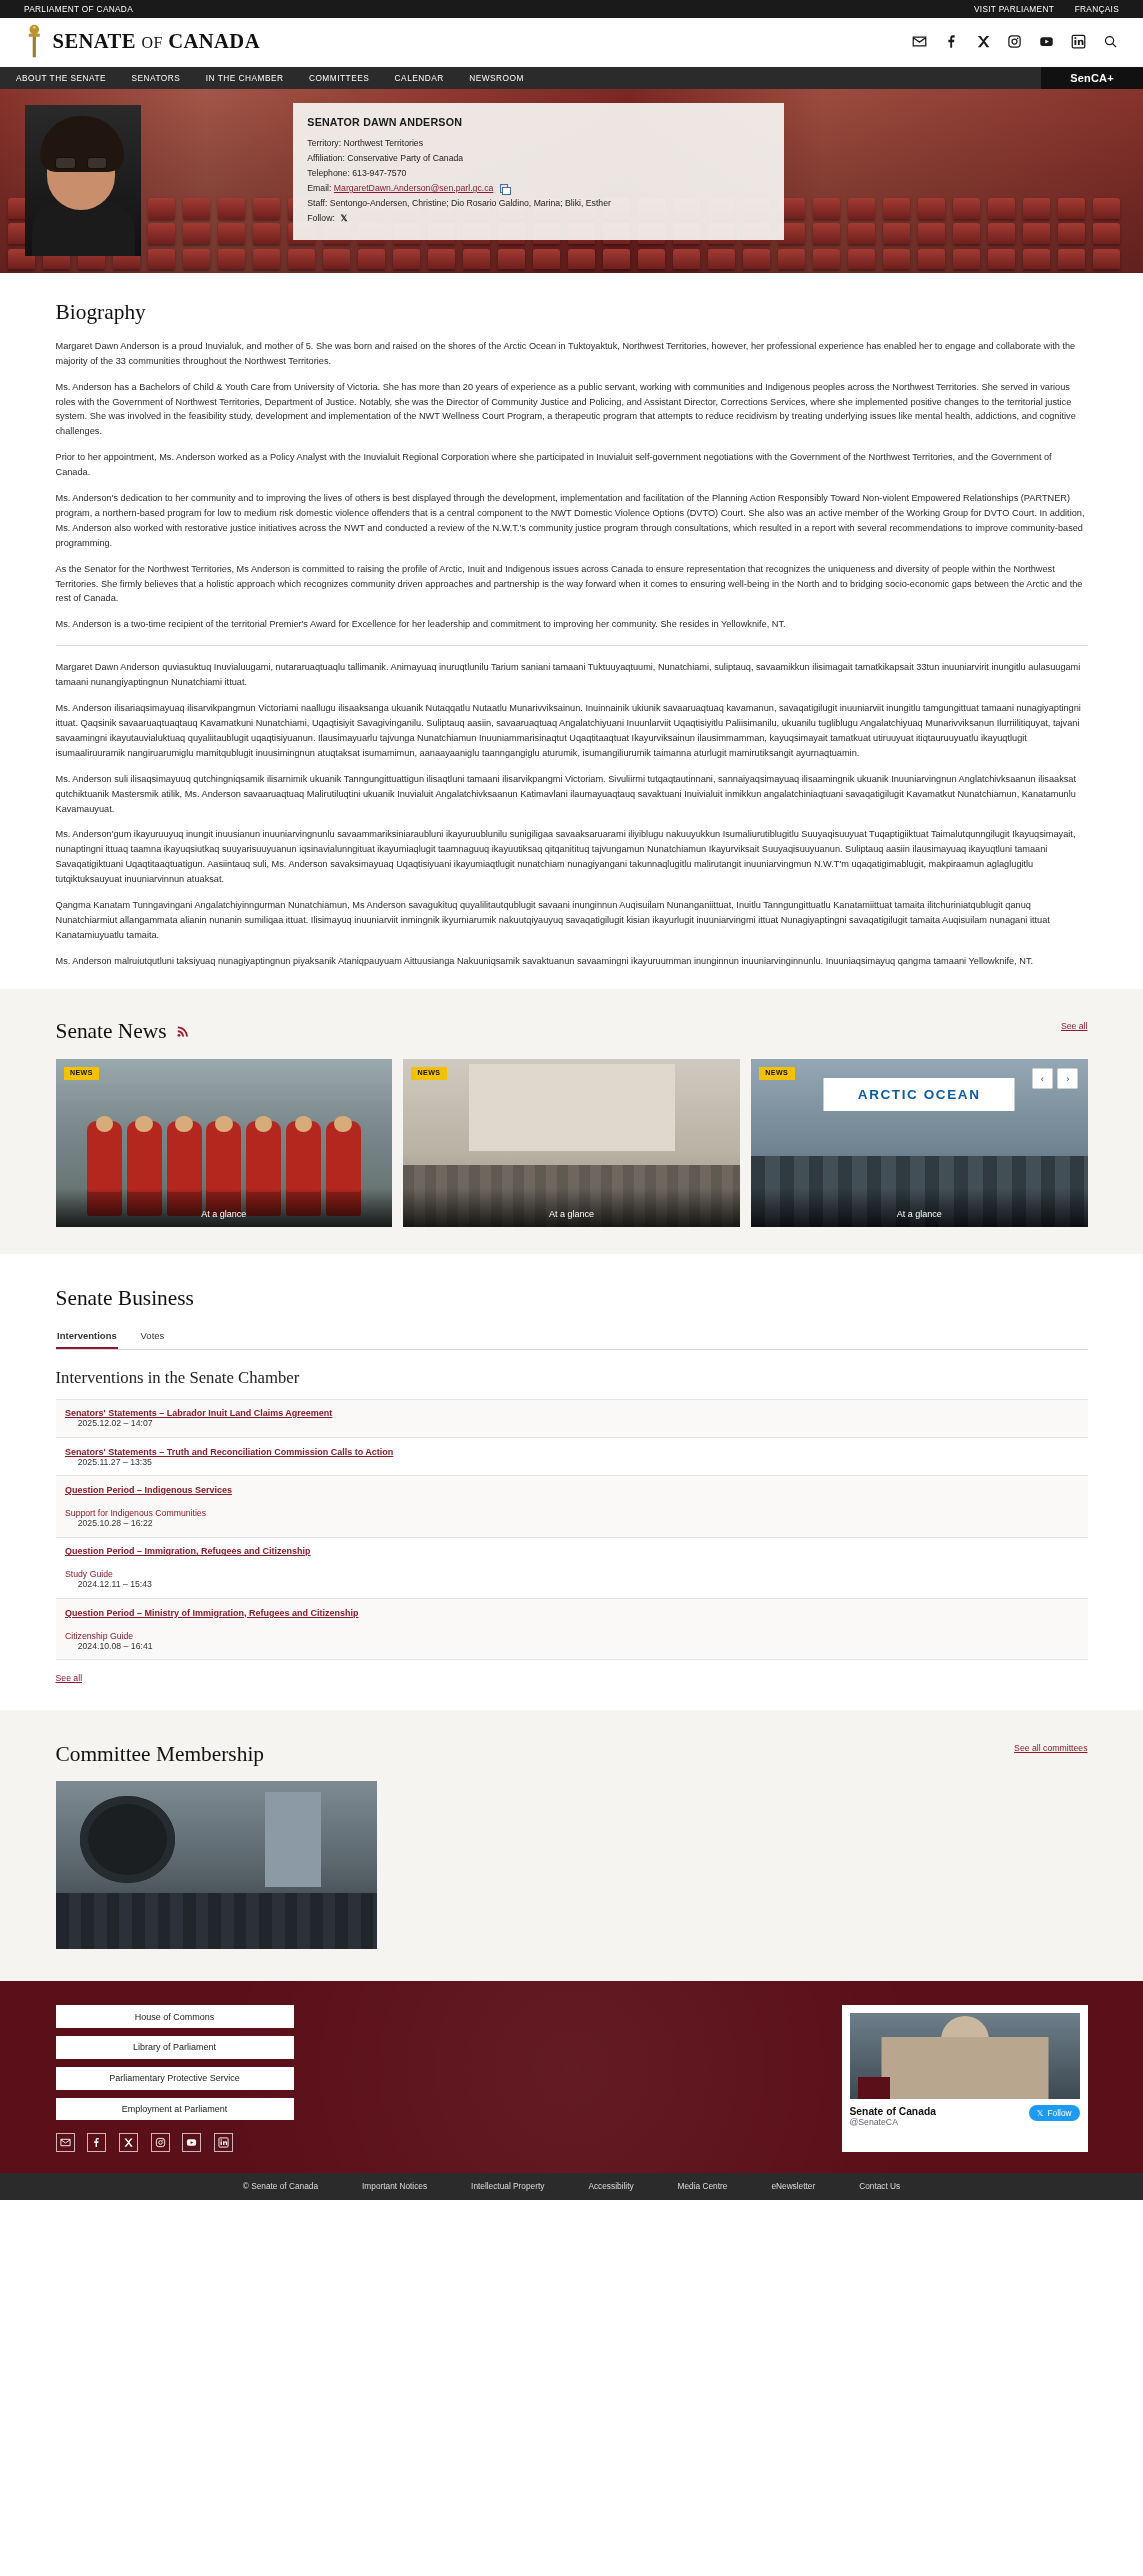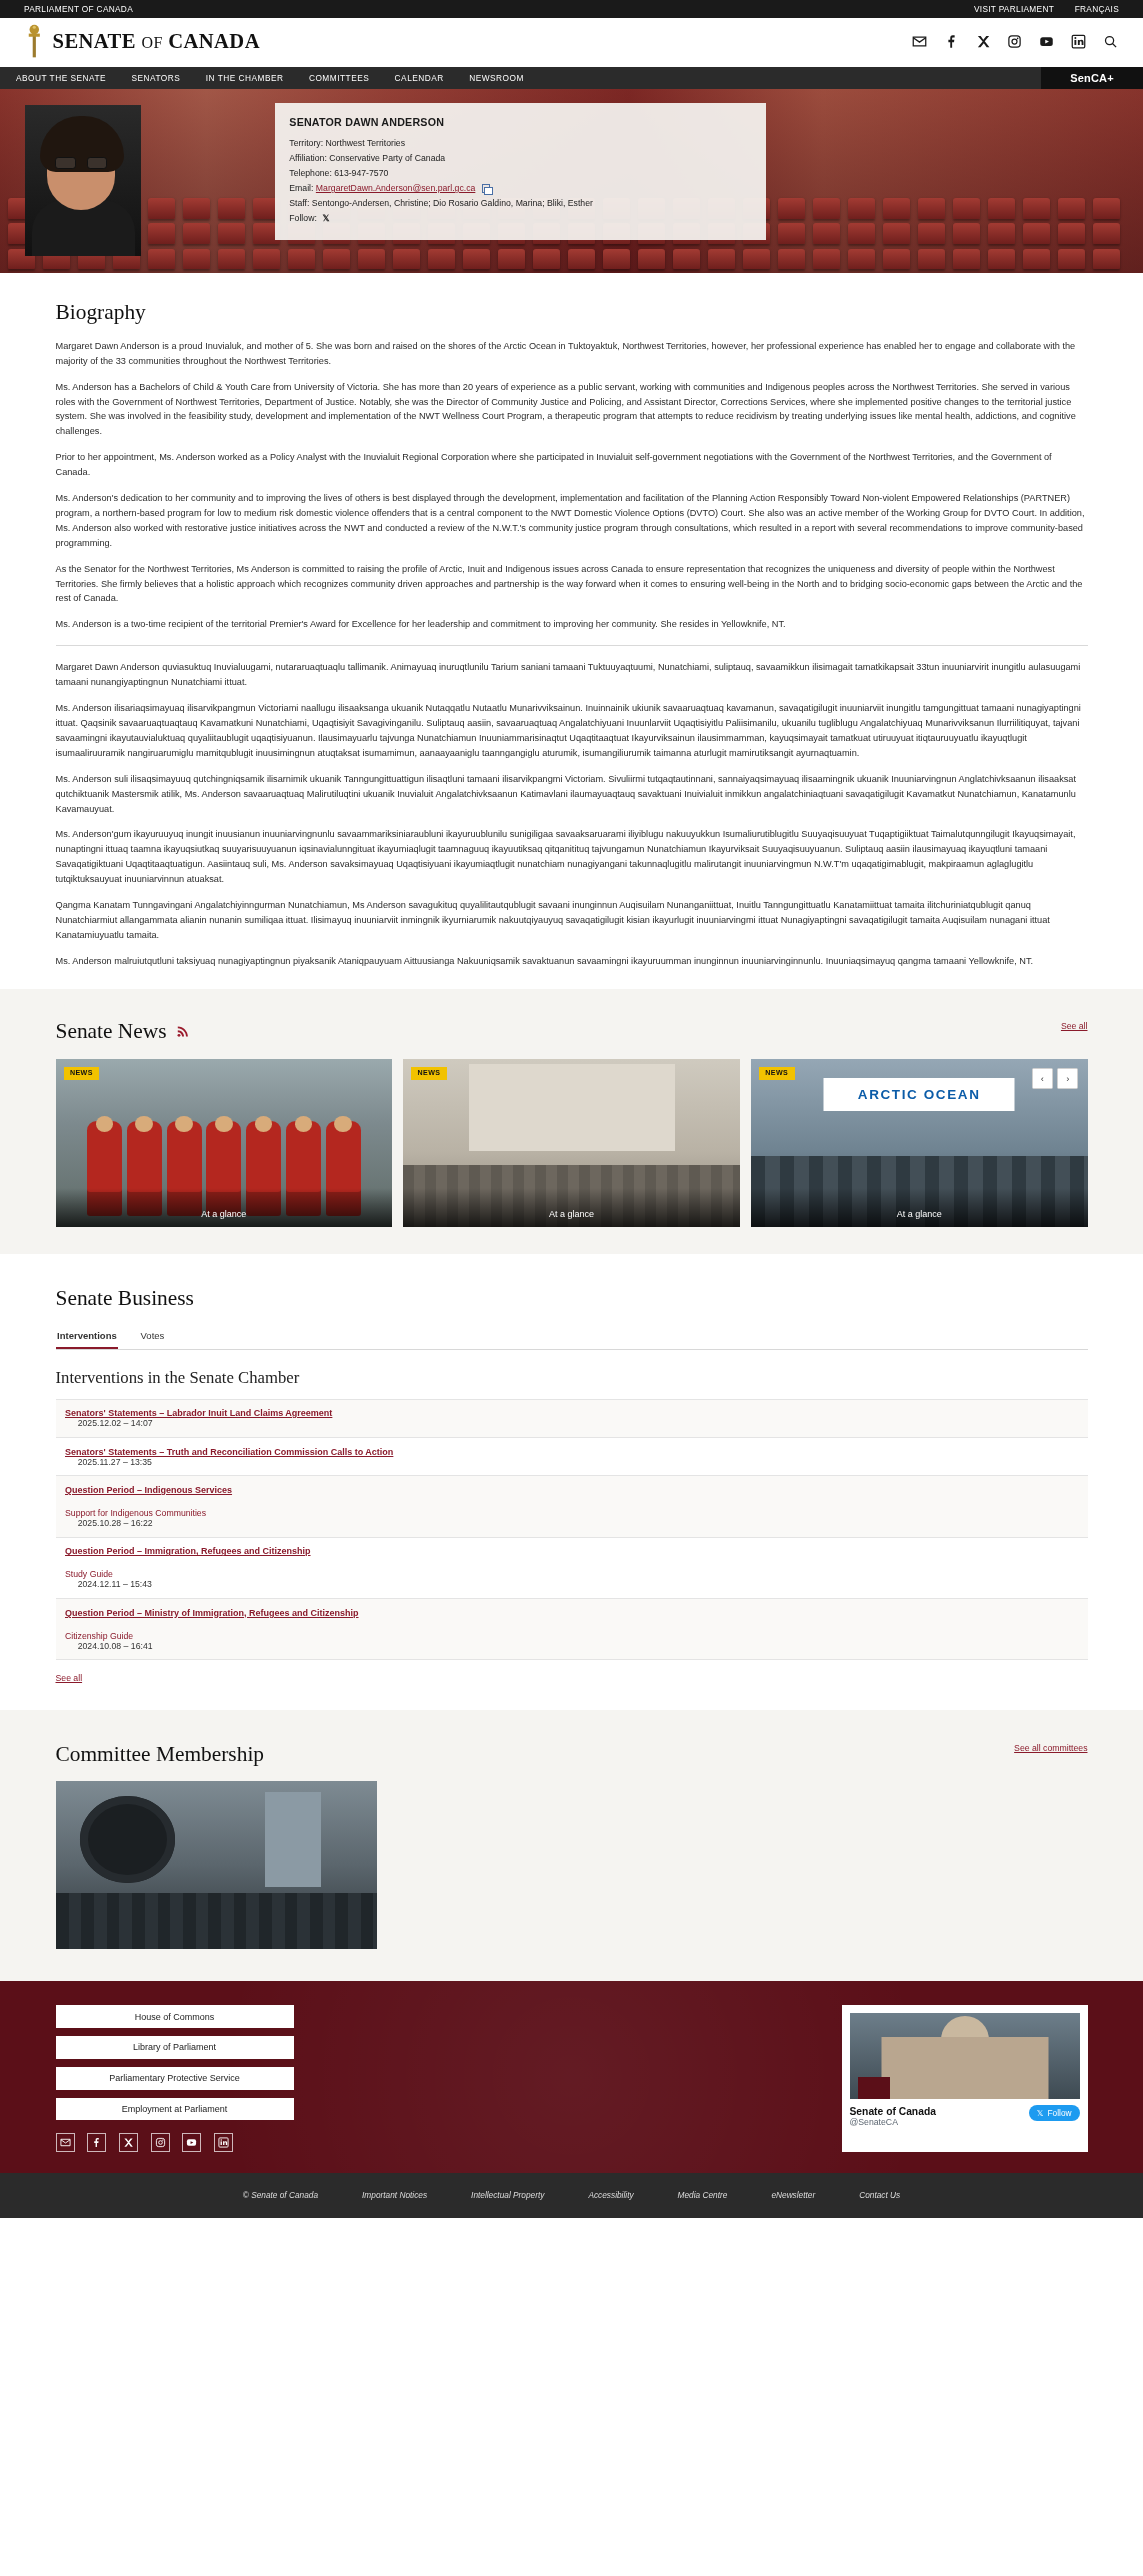--- a/index.html
+++ b/index.html
@@ -137,21 +137,21 @@
   }
   .hero-photo .glasses i:first-child { left: 0; }
   .hero-photo .glasses i:last-child { right: 0; }
   .hero-photo .body {
     position: absolute; left: 6.4px; bottom: 0; width: 103px; height: 56px;
     background: #1b1b1b; border-radius: 32px 32px 0 0;
   }
 
   .senator-card {
     position: absolute;
-    left: 275px; top: 14.3px;
+    left: 293px; top: 14.3px;
     width: 491px;
     background: rgba(245,244,241,.93);
     padding: 11px 14.3px 12.7px 14.3px;
     font-size: 8.7px;
     line-height: 1.55;
   }
   .senator-card h1 {
     margin: 0 0 6.4px 0;
     font-size: 10.7px;
     font-weight: bold;
@@ -295,23 +295,23 @@
   .tw-row { display:flex; align-items:center; justify-content: space-between; margin-top: 6.4px; }
   .tw-name { font-size: 10.3px; font-weight: bold; }
   .tw-handle { font-size: 8.7px; color: #5b6570; }
   .tw-follow {
     background: #1d9bf0; color: #fff; font-size: 8.3px; padding: 3.2px 8px; border-radius: 9.5px; display:inline-flex; gap:4px; align-items:center;
   }
   .tw-mark { width: 32px; height: 32px; background: #5b0f18; position:absolute; left:8px; bottom:-9.5px; }
   .footer-bar {
     margin-top: 20.6px;
     background: #2b2b2b;
-    height: 45px;
+    height: 27px;
     display: flex; align-items: center; justify-content: center; gap: 44px;
-    font-size: 8.3px; color: #ddd; font-style: italic;
+    font-size: 8.3px; color: #ddd;
   }
   .footer-bar span { cursor: pointer; }
 </style>
 </head>
 <body>
 
 <div class="page">
 
   <div class="utility-bar">
     <div class="utility-left">PARLIAMENT OF CANADA</div>

